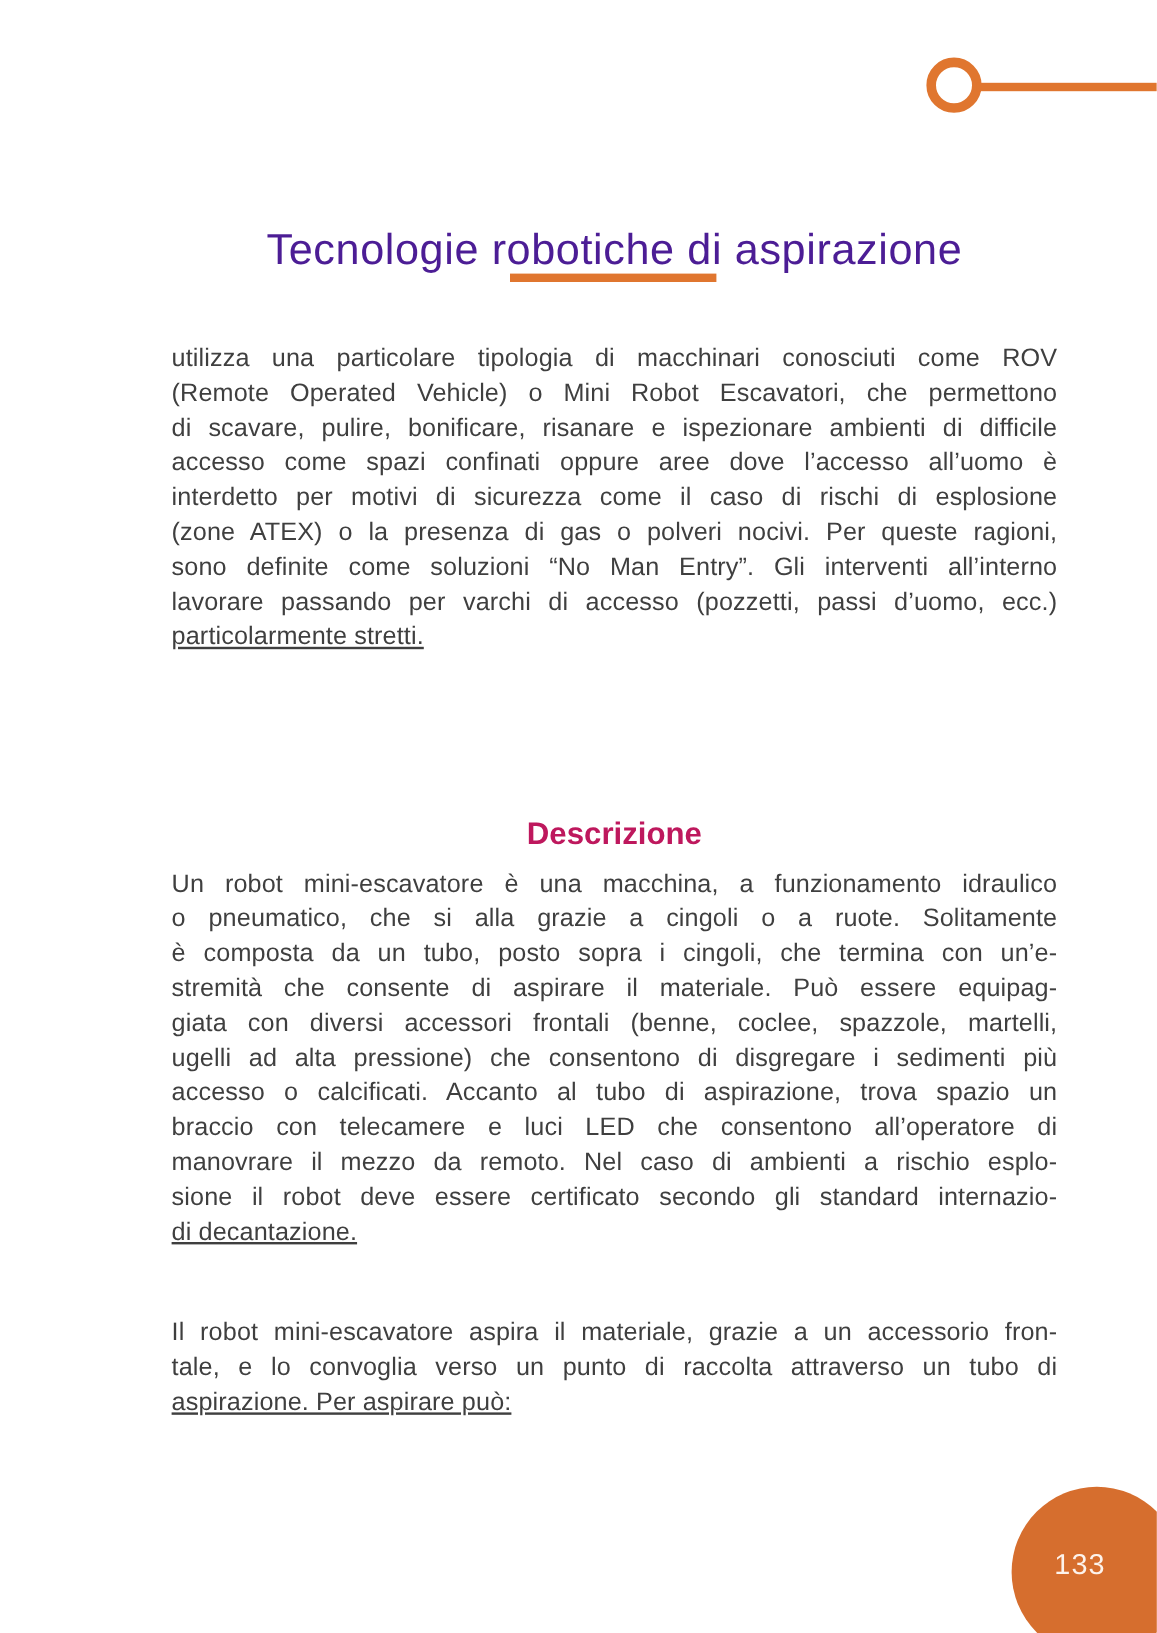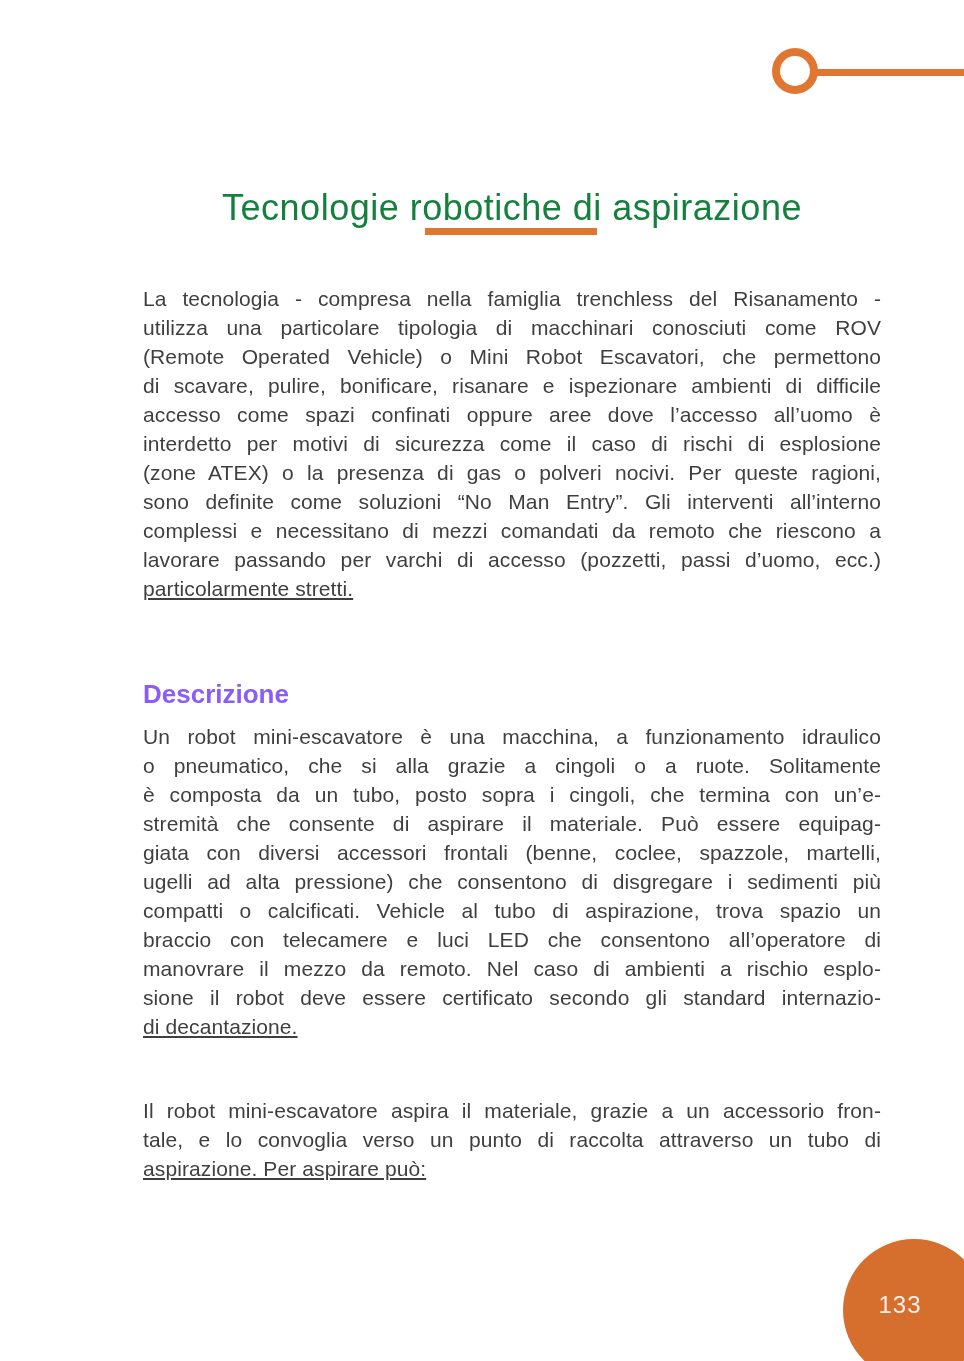--- a/index.html
+++ b/index.html
@@ -32,21 +32,21 @@
   
   .page-title {
     position: absolute;
     left: 143px; top: 162px;
     width: 738px;
     text-align: center;
     font-size: 36px;
     line-height: 44px;
     font-weight: 400;
     letter-spacing: 0.5px;
-    color: #15803d;
+    color: #4c1d95;
     white-space: nowrap;
   }
   .title-underline {
     position: absolute;
     left: 425px; top: 228px;
     width: 172px; height: 7px;
     background: #E0762F;
   }
 
   
@@ -71,24 +71,25 @@
   }
   #para-intro   { top: 284px; }
   #para-descr   { top: 722px; }
   #para-aspira  { top: 1096px; }
 
   
   .section-heading {
     position: absolute;
     left: 143px; top: 655px;
     width: 738px;
+    text-align: center;
     font-size: 26px;
     line-height: 34px;
     font-weight: 600;
-    color: #8b5cf6;
+    color: #be185d;
   }
 
   
   .page-number-badge {
     position: absolute;
     left: 843px; top: 1239px;
     width: 142px; height: 142px;
     border-radius: 50%;
     background: #D66E2E;
     display: flex;
@@ -106,43 +107,41 @@
 </head>
 <body>
 
 <div class="ornament-ring"></div>
 <div class="ornament-rule"></div>
 
 <h1 class="page-title">Tecnologie robotiche di aspirazione</h1>
 <div class="title-underline"></div>
 
 <div id="para-intro" class="paragraph">
-  <div class="jline">La tecnologia - compresa nella famiglia trenchless del Risanamento -</div>
   <div class="jline">utilizza una particolare tipologia di macchinari conosciuti come ROV</div>
   <div class="jline">(Remote Operated Vehicle) o Mini Robot Escavatori, che permettono</div>
   <div class="jline">di scavare, pulire, bonificare, risanare e ispezionare ambienti di difficile</div>
   <div class="jline">accesso come spazi confinati oppure aree dove l’accesso all’uomo è</div>
   <div class="jline">interdetto per motivi di sicurezza come il caso di rischi di esplosione</div>
   <div class="jline">(zone ATEX) o la presenza di gas o polveri nocivi. Per queste ragioni,</div>
   <div class="jline">sono definite come soluzioni “No Man Entry”.  Gli interventi all’interno</div>
-  <div class="jline">complessi e necessitano di mezzi comandati da remoto che riescono a</div>
   <div class="jline">lavorare passando per varchi di accesso (pozzetti, passi d’uomo, ecc.)</div>
   <div class="jline last">particolarmente stretti.</div>
 </div>
 
 <h2 class="section-heading">Descrizione</h2>
 
 <div id="para-descr" class="paragraph">
   <div class="jline">Un robot mini-escavatore è una macchina, a funzionamento idraulico</div>
   <div class="jline">o pneumatico, che si alla grazie a cingoli o a ruote. Solitamente</div>
   <div class="jline">è composta da un tubo, posto sopra i cingoli, che termina con un’e-</div>
   <div class="jline">stremità che consente di aspirare il materiale. Può essere equipag-</div>
   <div class="jline">giata con diversi accessori frontali (benne, coclee, spazzole, martelli,</div>
   <div class="jline">ugelli ad alta pressione) che consentono di disgregare i sedimenti più</div>
-  <div class="jline">compatti o calcificati. Vehicle al tubo di aspirazione, trova spazio un</div>
+  <div class="jline">accesso o calcificati. Accanto al tubo di aspirazione, trova spazio un</div>
   <div class="jline">braccio con telecamere e luci LED che consentono all’operatore di</div>
   <div class="jline">manovrare il mezzo da remoto. Nel caso di ambienti a rischio esplo-</div>
   <div class="jline">sione il robot deve essere certificato secondo gli standard internazio-</div>
   <div class="jline last">di decantazione.</div>
 </div>
 
 <div id="para-aspira" class="paragraph">
   <div class="jline">Il robot mini-escavatore aspira il materiale, grazie a un accessorio fron-</div>
   <div class="jline">tale, e lo convoglia verso un punto di raccolta attraverso un tubo di</div>
   <div class="jline last">aspirazione. Per aspirare può:</div>

